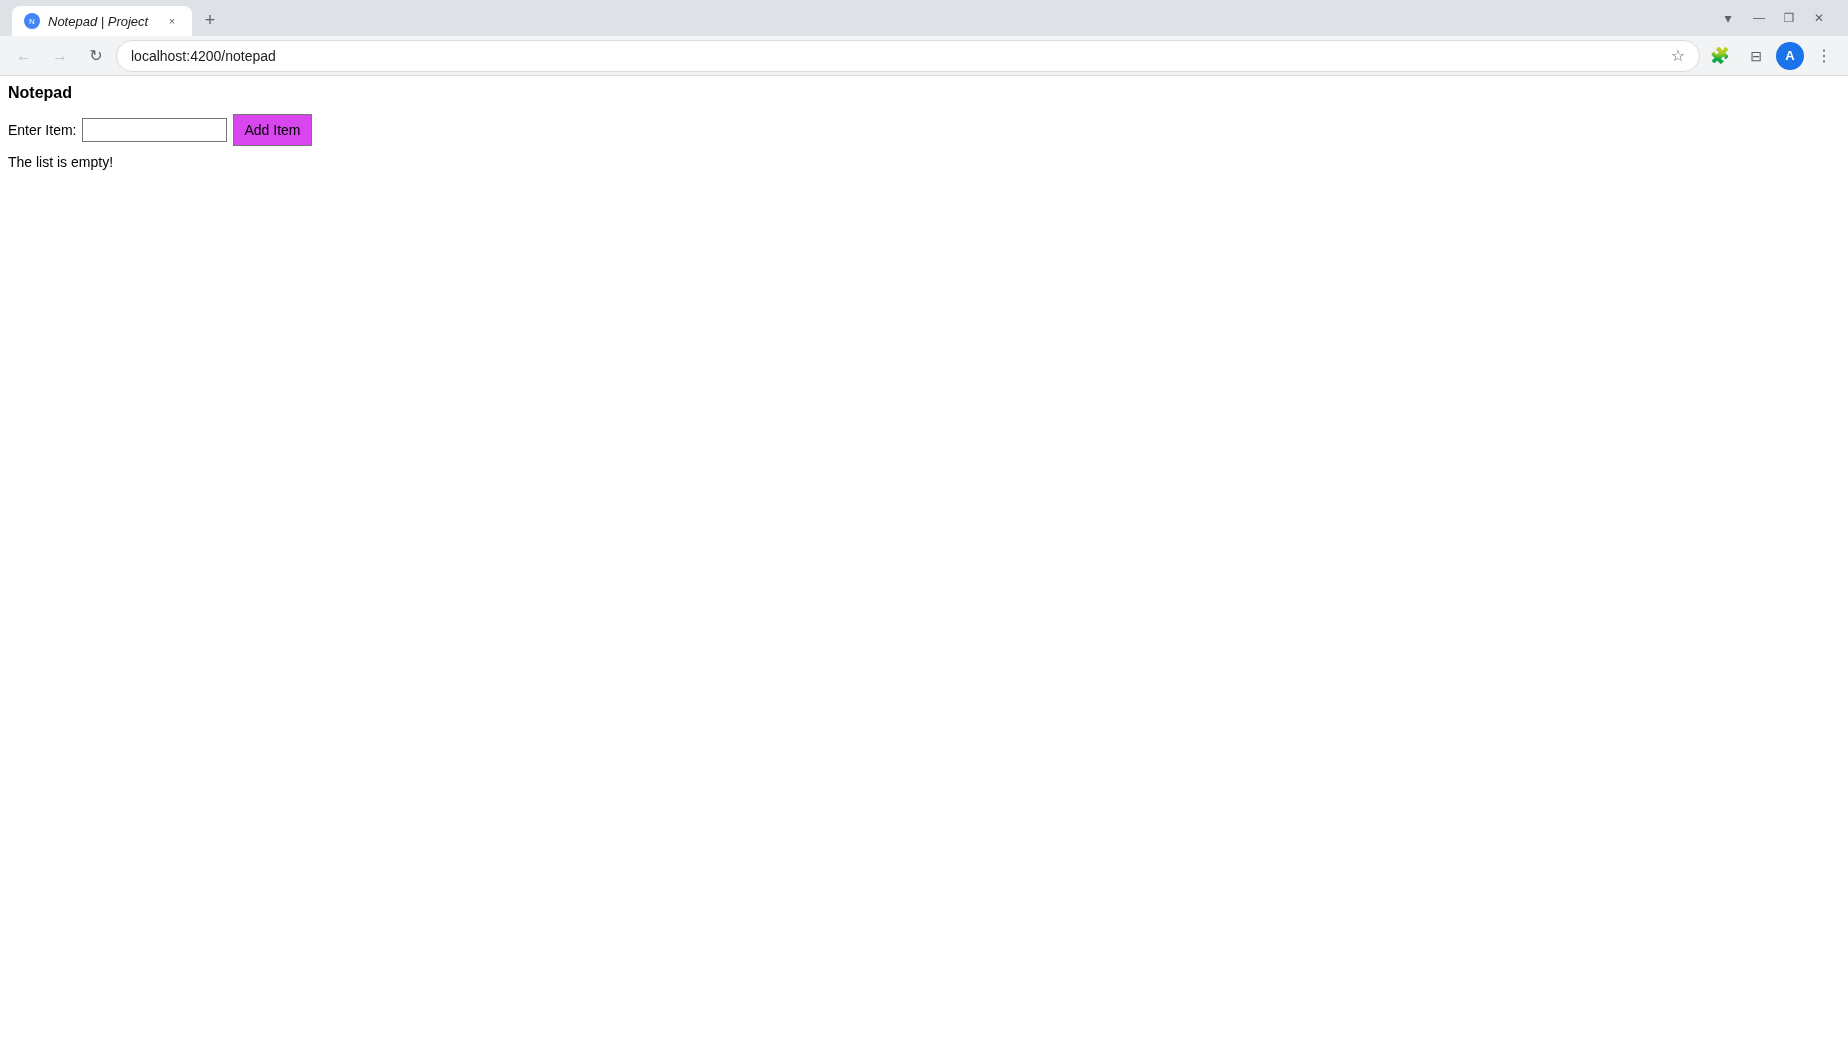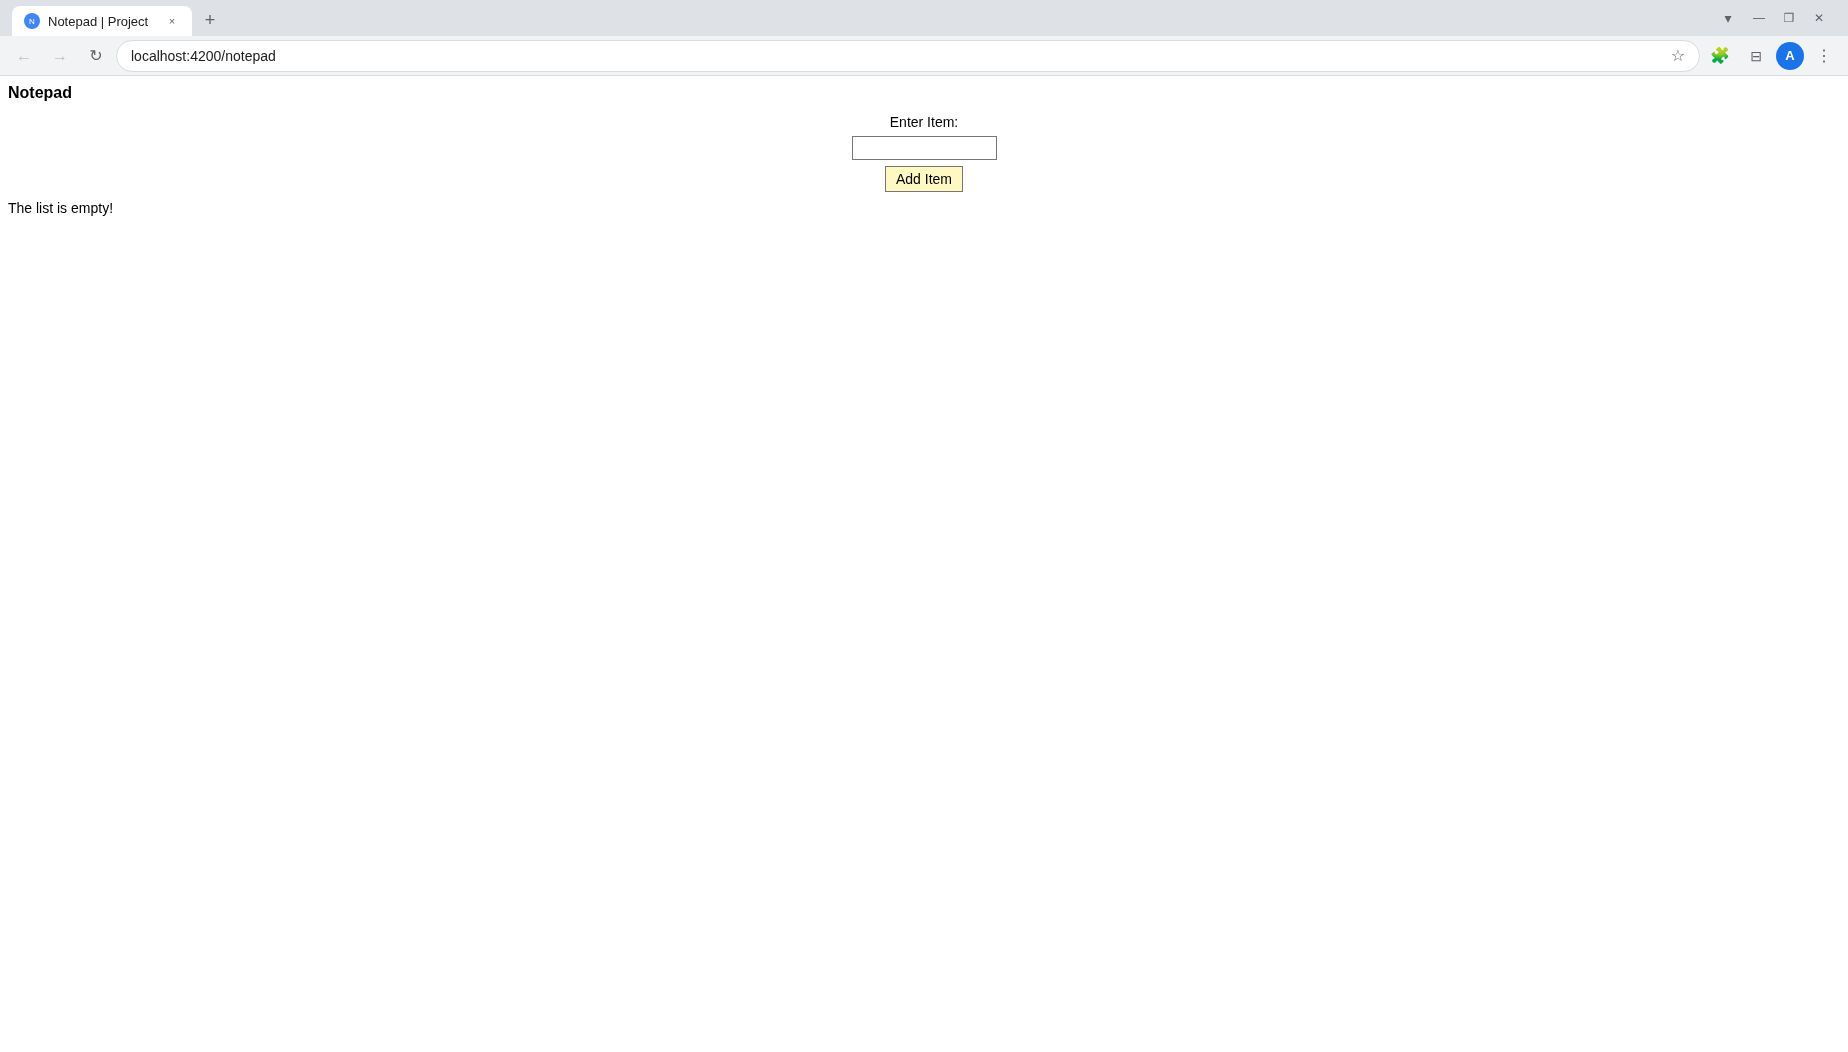--- a/index.html
+++ b/index.html
@@ -63,20 +63,21 @@
       font-size: 8px;
       color: white;
       flex-shrink: 0;
     }
 
     .browser-tab-title {
       flex: 1;
       overflow: hidden;
       text-overflow: ellipsis;
       white-space: nowrap;
+      font-style: italic;
     }
 
     .browser-tab-close {
       width: 16px;
       height: 16px;
       border-radius: 50%;
       display: flex;
       align-items: center;
       justify-content: center;
       font-size: 11px;
@@ -218,44 +219,43 @@
       font-weight: bold;
       margin-bottom: 12px;
       color: #000;
     }
 
     .form-row {
       display: flex;
       align-items: center;
       gap: 6px;
       margin-bottom: 8px;
-      flex-direction: column;
     }
 
     .form-label {
       font-size: 14px;
       color: #000;
     }
 
     .form-input {
       border: 1px solid #767676;
       padding: 2px 4px;
       font-size: 14px;
       width: 145px;
       height: 24px;
       background: #fff;
     }
 
     .add-btn {
       padding: 2px 10px;
       font-size: 14px;
-      background: #fef9c3;
+      background: #d946ef;
       border: 1px solid #767676;
       cursor: pointer;
-      height: 26px;
+      height: 32px;
       display: flex;
       align-items: center;
     }
 
     .empty-message {
       font-size: 14px;
       color: #000;
       margin-top: 4px;
     }
 

